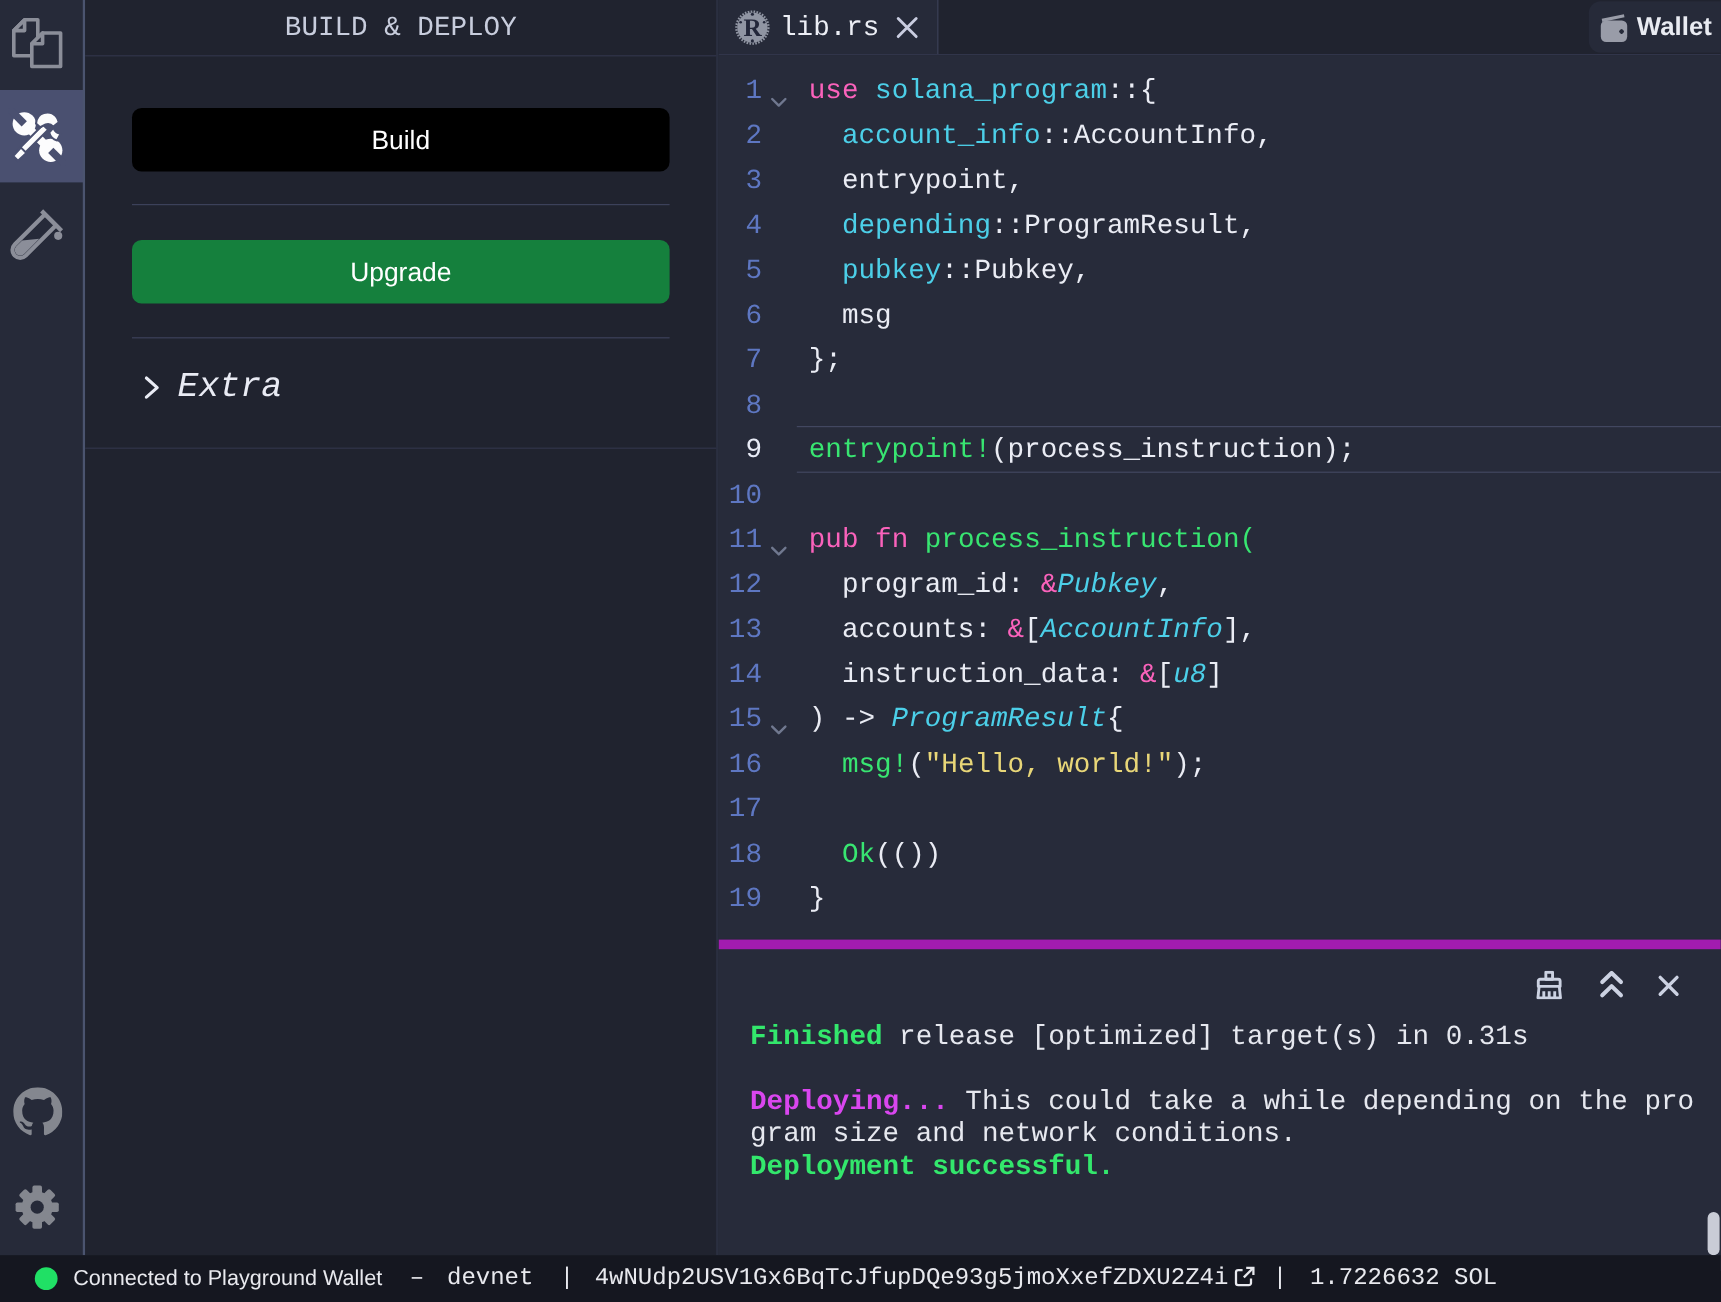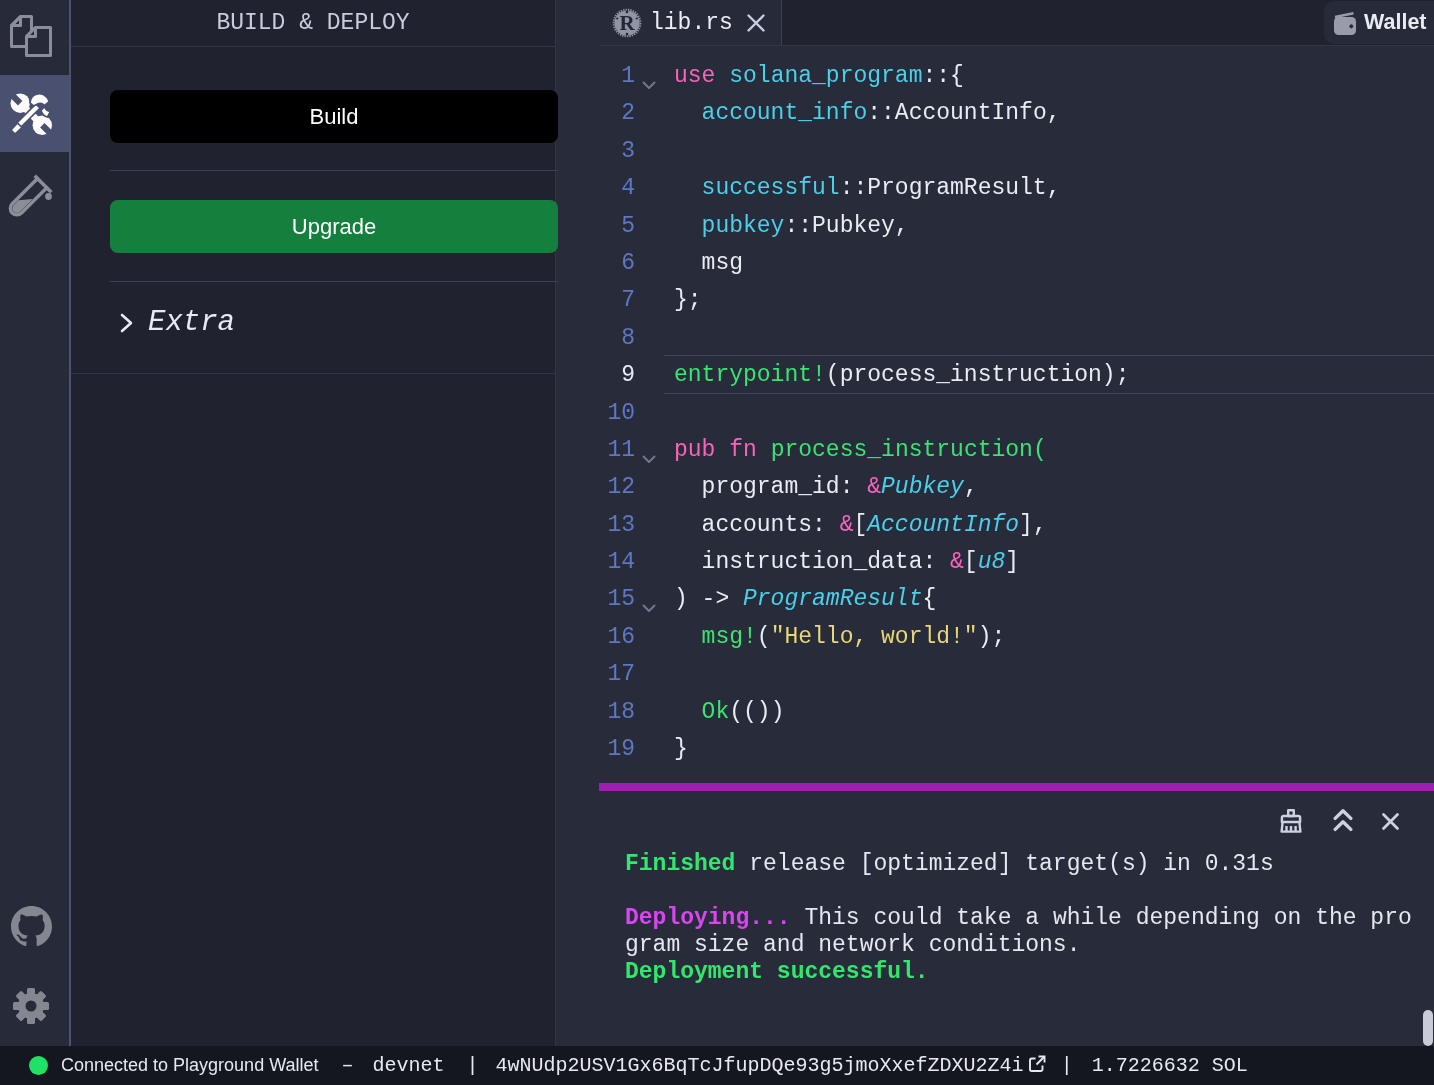--- a/index.html
+++ b/index.html
@@ -14,21 +14,21 @@
     background:#4b546f; }
   .sideicon { position:absolute; left:0; width:70px; display:flex;
     align-items:center; justify-content:center; padding-right:8px; }
   #icon-files  { top:3px;  height:64px; }
   #icon-tools  { top:75px; height:77px; background:#4a5070; }
   #icon-test   { top:163px;height:64px; }
   #icon-github { top:898px;height:56px; }
   #icon-gear   { top:980px;height:52px; }
 
   
-  #panel { position:absolute; left:71px; top:0; width:485px; height:1046px;
+  #panel { position:absolute; left:71px; top:0; width:527px; height:1046px;
     background:#20232f; border-right:1px solid #31354a; }
   #panel-title { position:absolute; left:0; top:0; width:100%; height:47px;
     border-bottom:1px solid #31354a; color:#c8cddd; font-family:"Liberation Mono",monospace;
     font-size:23px; display:flex; align-items:center; justify-content:center; }
   .btn { position:absolute; left:39px; width:448px; height:53px; border-radius:8px;
     color:#ffffff; font-size:22px; font-weight:400; display:flex; align-items:center;
     justify-content:center; }
   #btn-build { top:90px; background:#000000; }
   #btn-upgrade { top:200px; background:#15803d; }
   .pdiv { position:absolute; left:39px; width:448px; height:0; border-top:1px solid #3c415a; }
@@ -194,22 +194,22 @@
         <span class="wtxt">Wallet</span>
       </div>
     </div>
 
     <div id="code">
       <div id="lines">
         <div class="cl"><span class="ln">1</span><span class="fold"><svg width="14" height="9" viewBox="0 0 14 9">
                 <path d="M1.5 1.5 L7 7 L12.5 1.5" stroke="#70788f" stroke-width="2" fill="none" stroke-linecap="round" stroke-linejoin="round"></path>
               </svg></span><span class="ct"><span class="k">use</span> <span class="c">solana_program</span>::{</span></div>
         <div class="cl"><span class="ln">2</span><span class="ct">  <span class="c">account_info</span>::AccountInfo,</span></div>
-        <div class="cl"><span class="ln">3</span></div>
-        <div class="cl"><span class="ln">4</span><span class="ct">  <span class="c">successful</span>::ProgramResult,</span></div>
+        <div class="cl"><span class="ln">3</span><span class="ct">  entrypoint,</span></div>
+        <div class="cl"><span class="ln">4</span><span class="ct">  <span class="c">depending</span>::ProgramResult,</span></div>
         <div class="cl"><span class="ln">5</span><span class="ct">  <span class="c">pubkey</span>::Pubkey,</span></div>
         <div class="cl"><span class="ln">6</span><span class="ct">  msg</span></div>
         <div class="cl"><span class="ln">7</span><span class="ct">};</span></div>
         <div class="cl"><span class="ln">8</span></div>
         <div class="cl cur"><span class="curhl"></span><span class="ln">9</span><span class="ct"><span class="g">entrypoint!</span>(process_instruction);</span></div>
         <div class="cl"><span class="ln">10</span></div>
         <div class="cl"><span class="ln">11</span><span class="fold"><svg width="14" height="9" viewBox="0 0 14 9">
                 <path d="M1.5 1.5 L7 7 L12.5 1.5" stroke="#70788f" stroke-width="2" fill="none" stroke-linecap="round" stroke-linejoin="round"></path>
               </svg></span><span class="ct"><span class="k">pub</span> <span class="k">fn</span> <span class="g">process_instruction(</span></span></div>
         <div class="cl"><span class="ln">12</span><span class="ct">  program_id: <span class="k">&amp;</span><span class="ci">Pubkey</span>,</span></div>

